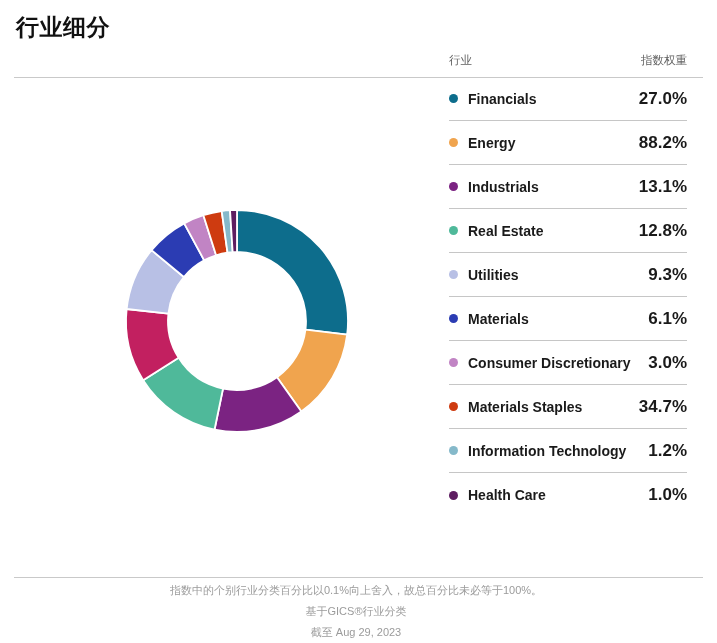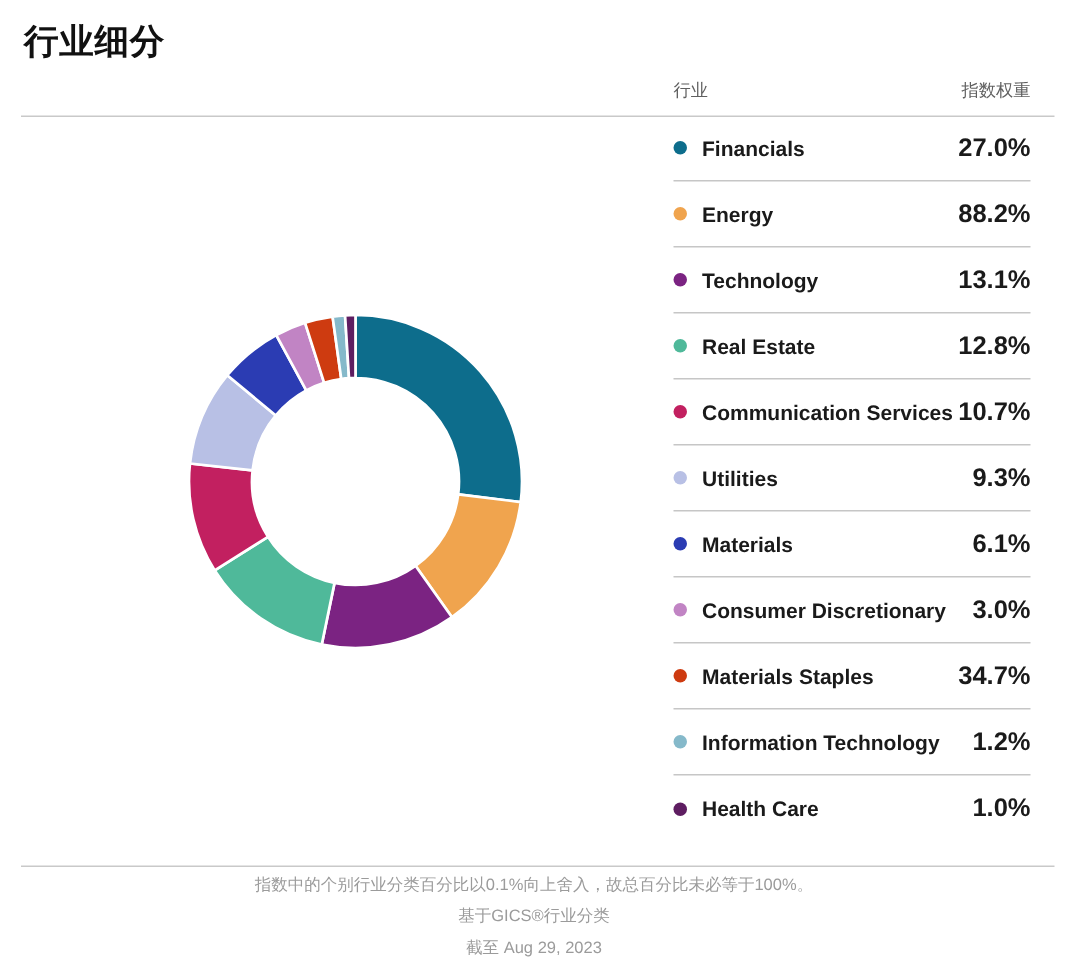--- a/index.html
+++ b/index.html
@@ -150,37 +150,30 @@
       <div class="legend-row">
         <div class="legend-left">
           <span class="legend-dot" style="background: rgb(240, 164, 78);"></span>
           <span class="legend-label">Energy</span>
         </div>
         <span class="legend-weight">88.2%</span>
       </div>
       <div class="legend-row">
         <div class="legend-left">
           <span class="legend-dot" style="background: rgb(123, 35, 130);"></span>
-          <span class="legend-label">Technology</span>
+          <span class="legend-label">Industrials</span>
         </div>
         <span class="legend-weight">13.1%</span>
       </div>
       <div class="legend-row">
         <div class="legend-left">
           <span class="legend-dot" style="background: rgb(79, 185, 154);"></span>
           <span class="legend-label">Real Estate</span>
         </div>
         <span class="legend-weight">12.8%</span>
-      </div>
-      <div class="legend-row">
-        <div class="legend-left">
-          <span class="legend-dot" style="background: rgb(194, 32, 96);"></span>
-          <span class="legend-label">Communication Services</span>
-        </div>
-        <span class="legend-weight">10.7%</span>
       </div>
       <div class="legend-row">
         <div class="legend-left">
           <span class="legend-dot" style="background: rgb(184, 192, 229);"></span>
           <span class="legend-label">Utilities</span>
         </div>
         <span class="legend-weight">9.3%</span>
       </div>
       <div class="legend-row">
         <div class="legend-left">

